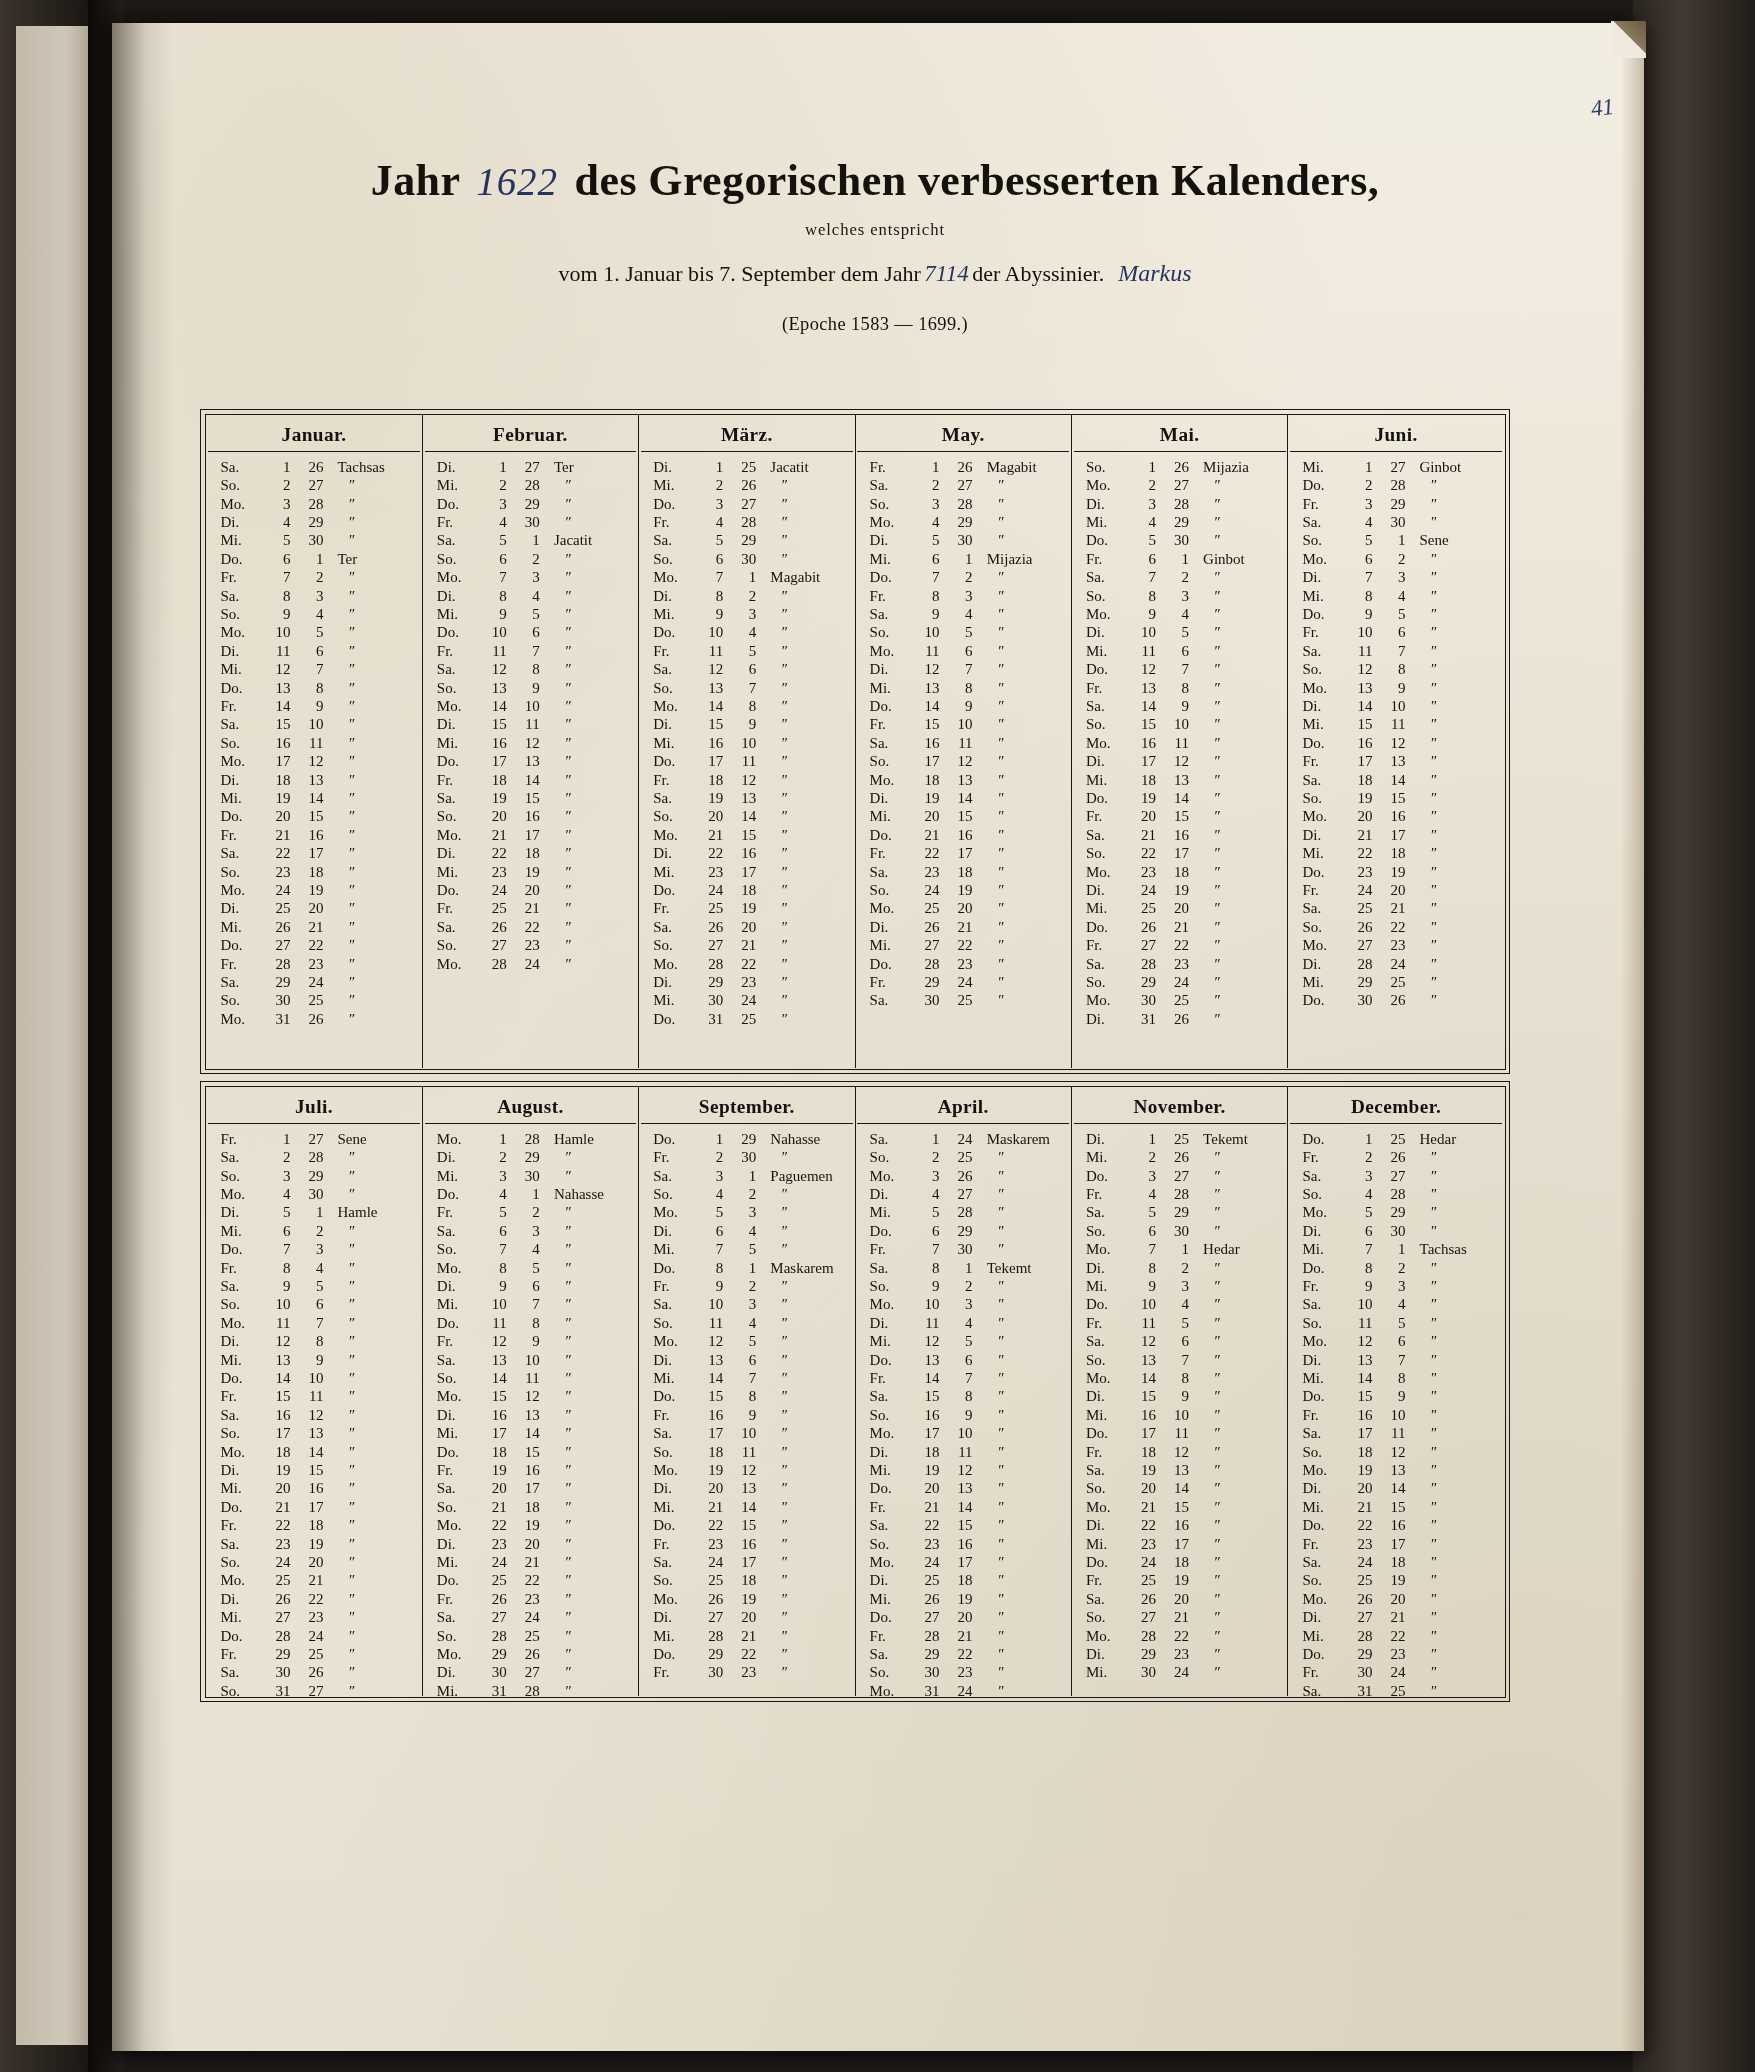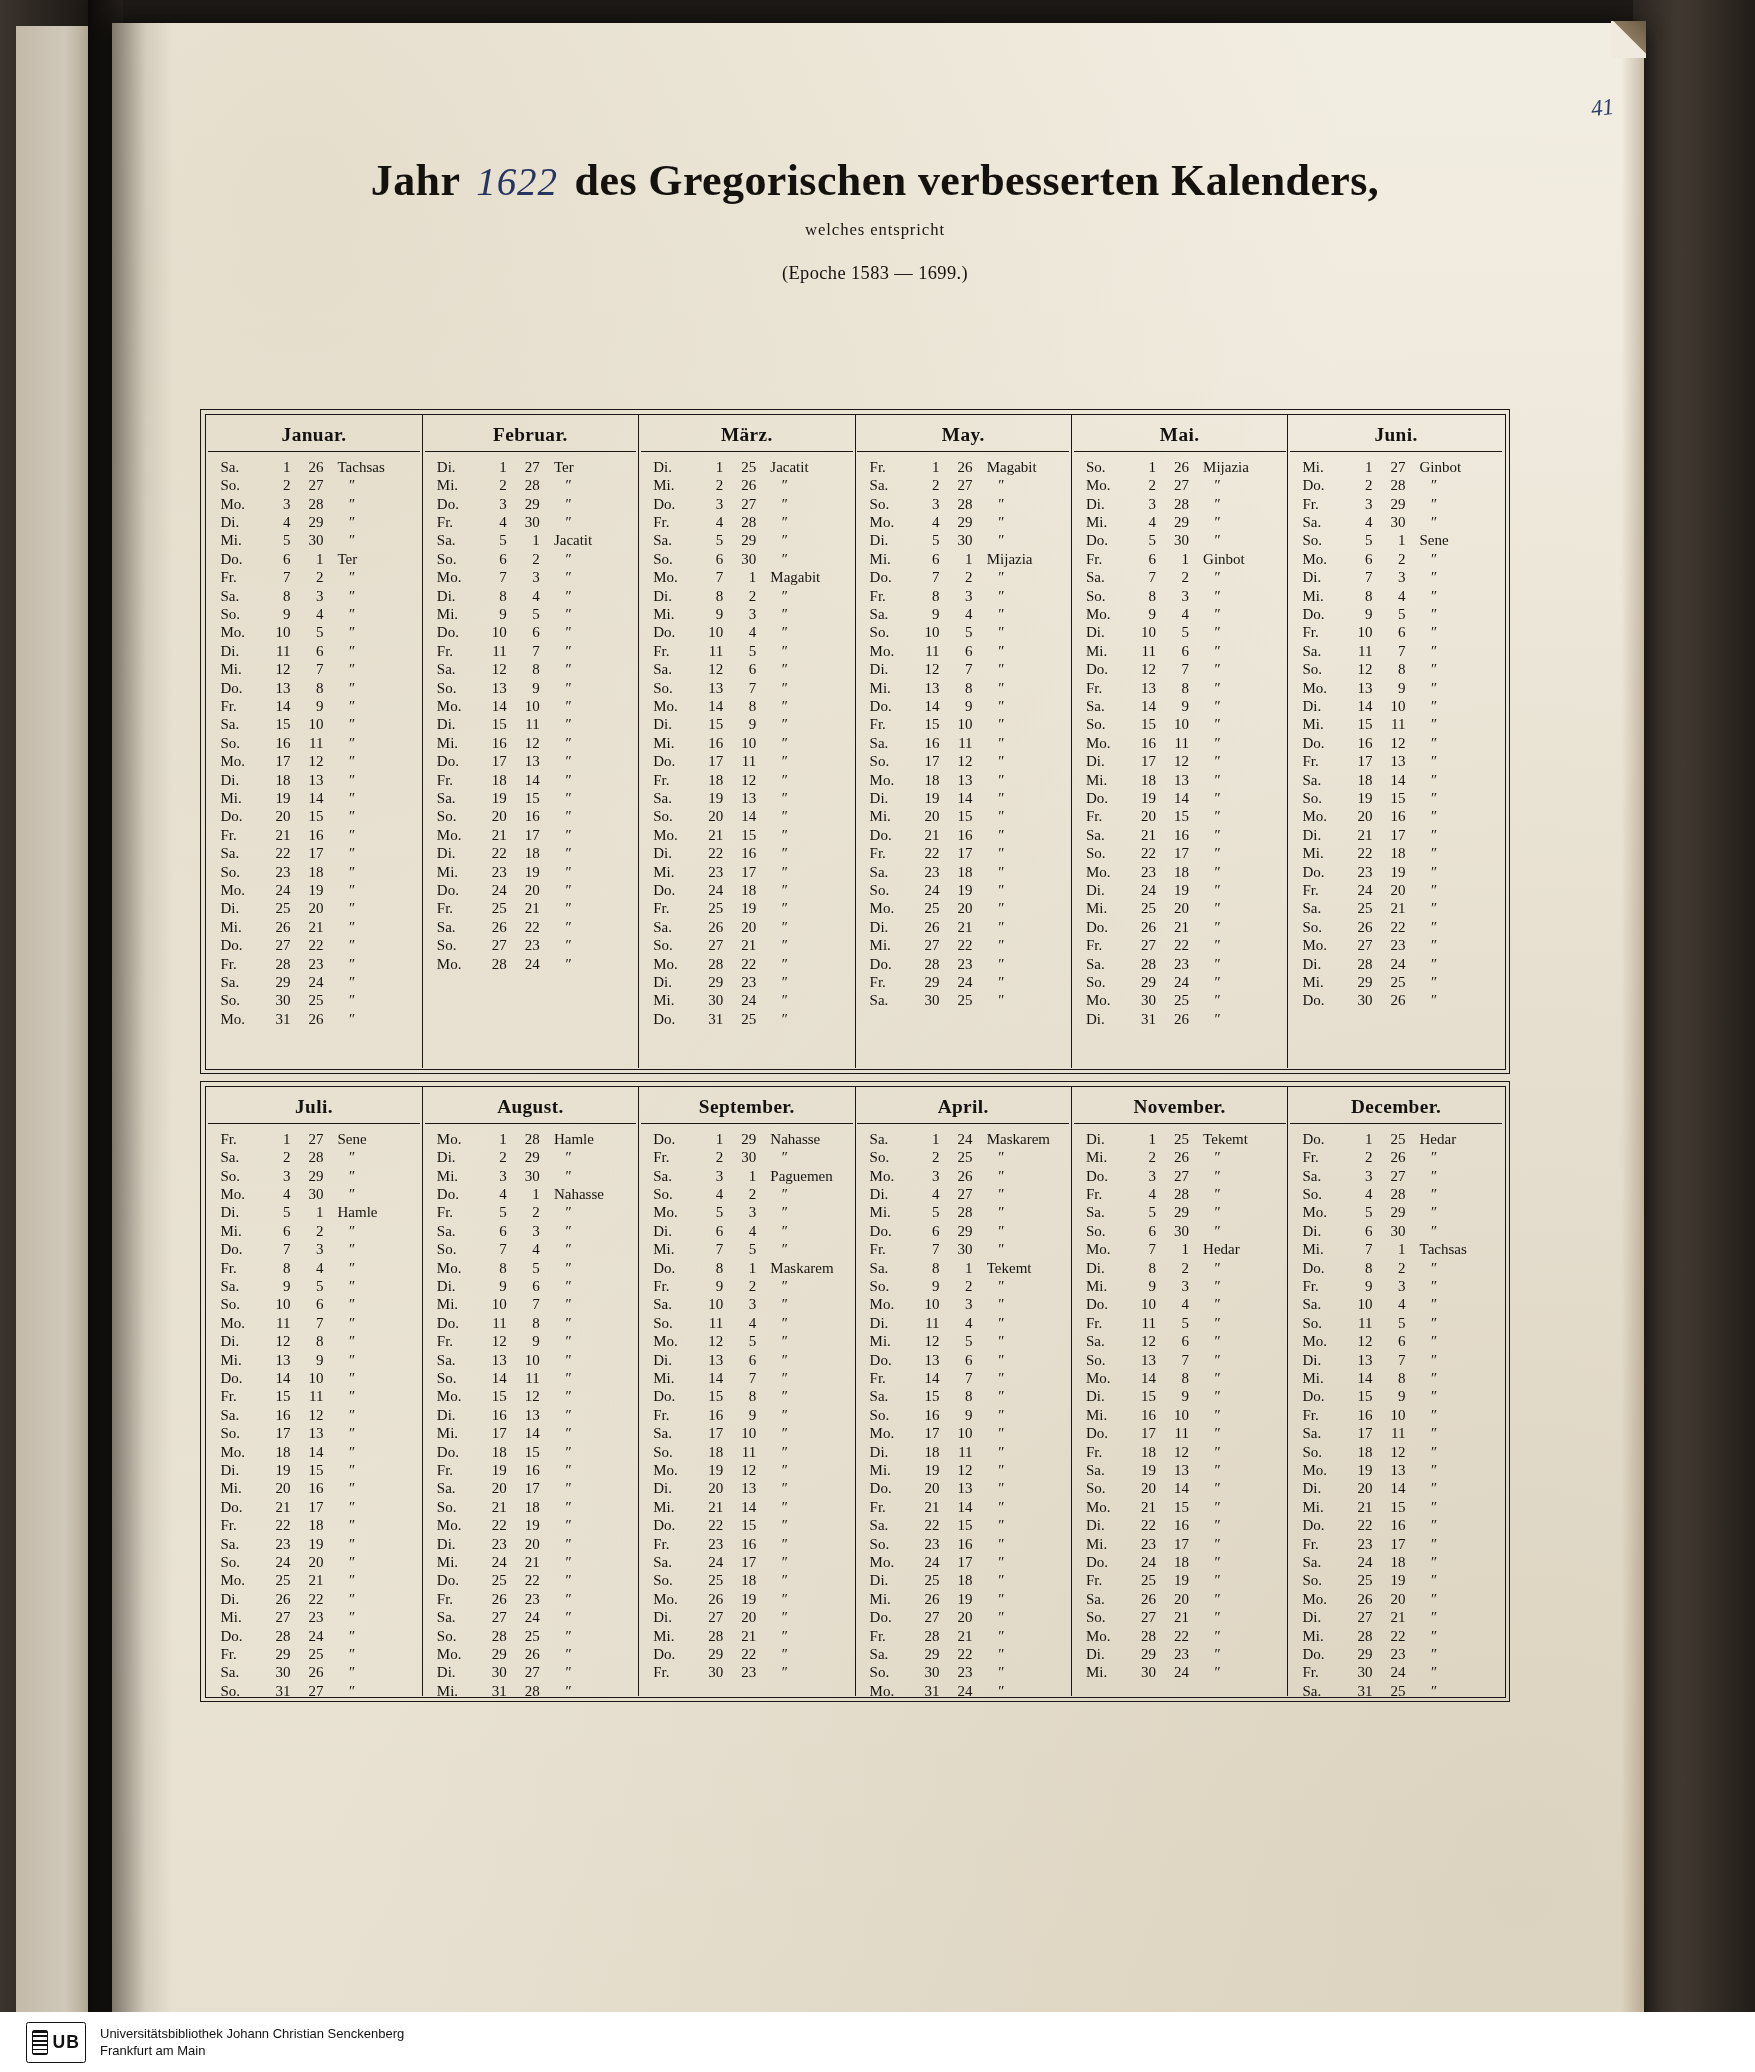--- a/index.html
+++ b/index.html
@@ -103,20 +103,23 @@
       <div class="folio">41</div>
 
       <div class="heading">
         <div class="h-main">
           <span>Jahr</span>
           <span class="ms">1622</span>
           <span>des Gregorischen verbesserten Kalenders,</span>
         </div>
         <div class="h-sub">welches entspricht</div>
         <div class="h-lines">
+          <div>
+            <span>vom 1. Januar bis 7. September dem Jahr</span><span class="ms">7114</span><span>der Abyssinier.</span><span class="msname">Markus</span>
+          </div>
         </div>
         <div class="h-epoch">(Epoche 1583 — 1699.)</div>
       </div>
 
       <div class="frame frame-top">
         <div class="innerline"></div>
         <div class="months" id="months-top">
             <div class="mcol">
               <div class="mhead">Januar.</div>
               <div class="mbody">
@@ -2371,24 +2374,14 @@
                   <span class="c-eth">25</span>
                   <span class="c-name dit">″</span>
                 </div>
               </div>
             </div>
           </div>
       </div>
     </div>
   </div>
 
-  <div class="footer">
-    <div class="ub-logo">
-      <div class="seal"></div>
-      <div class="ubtxt">UB</div>
-    </div>
-    <div class="ub-text">
-      <div>Universitätsbibliothek Johann Christian Senckenberg</div>
-      <div>Frankfurt am Main</div>
-    </div>
-  </div>
 </div>
 
 
 </body></html>

